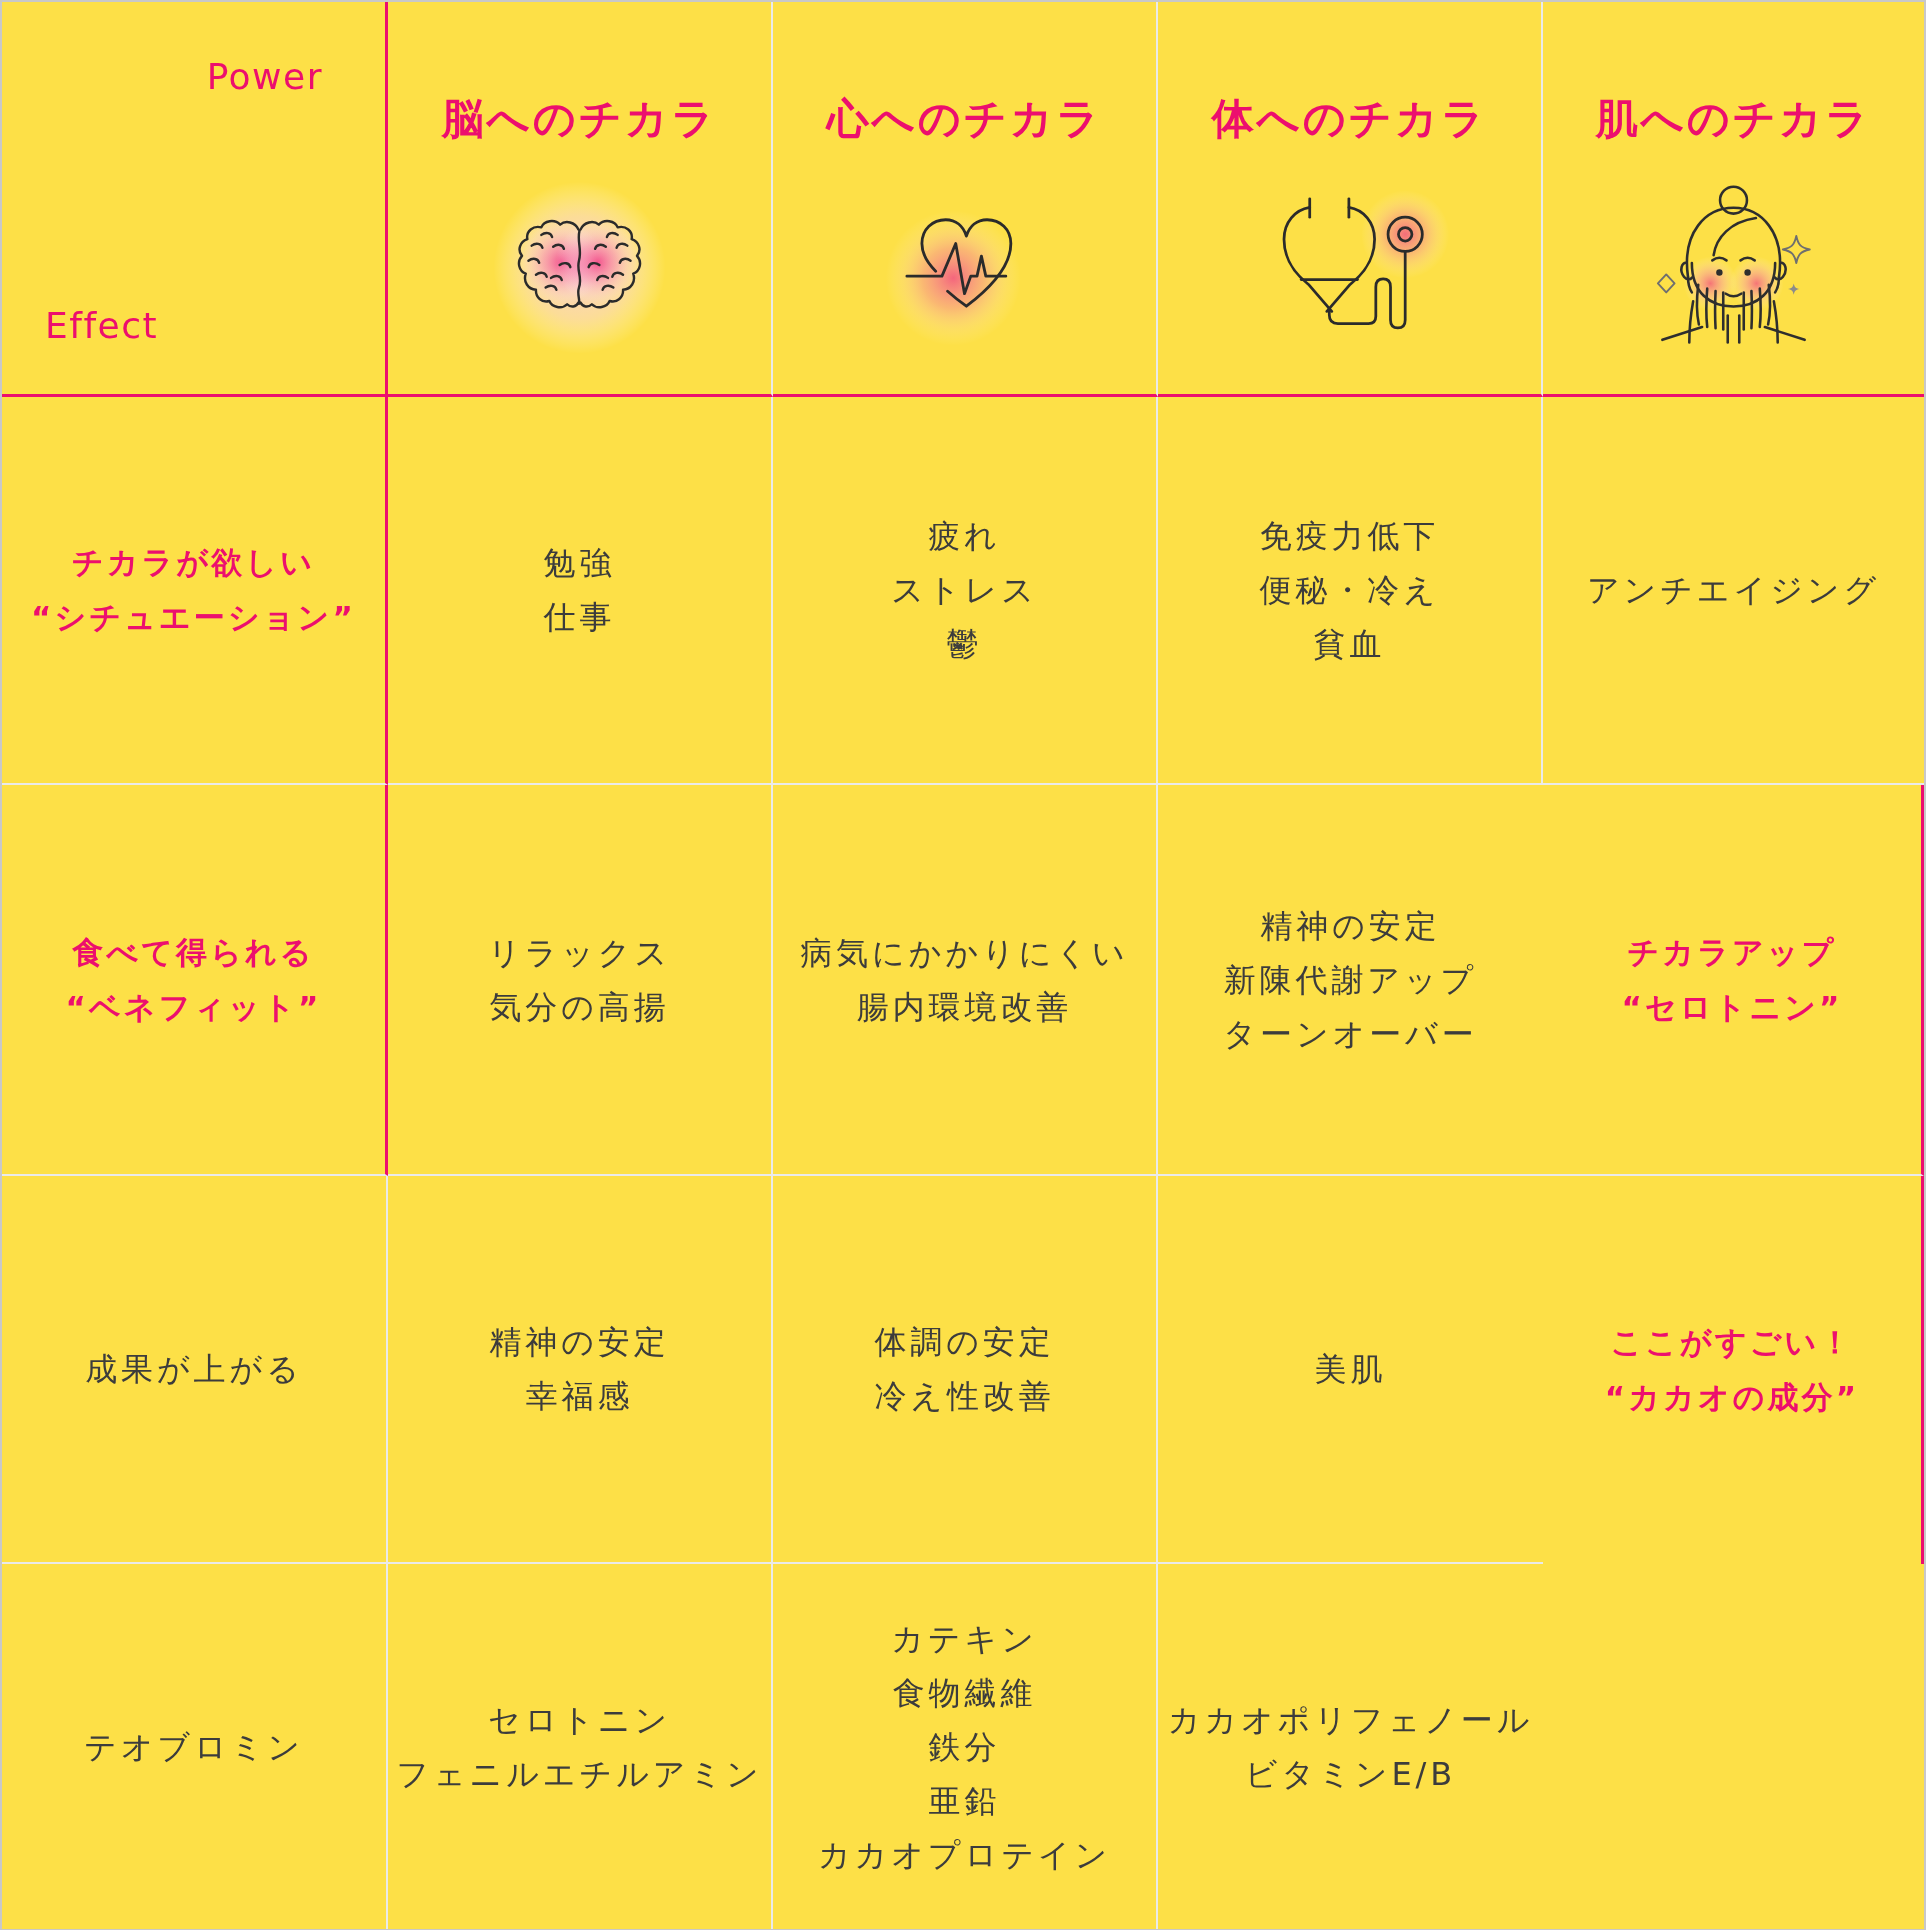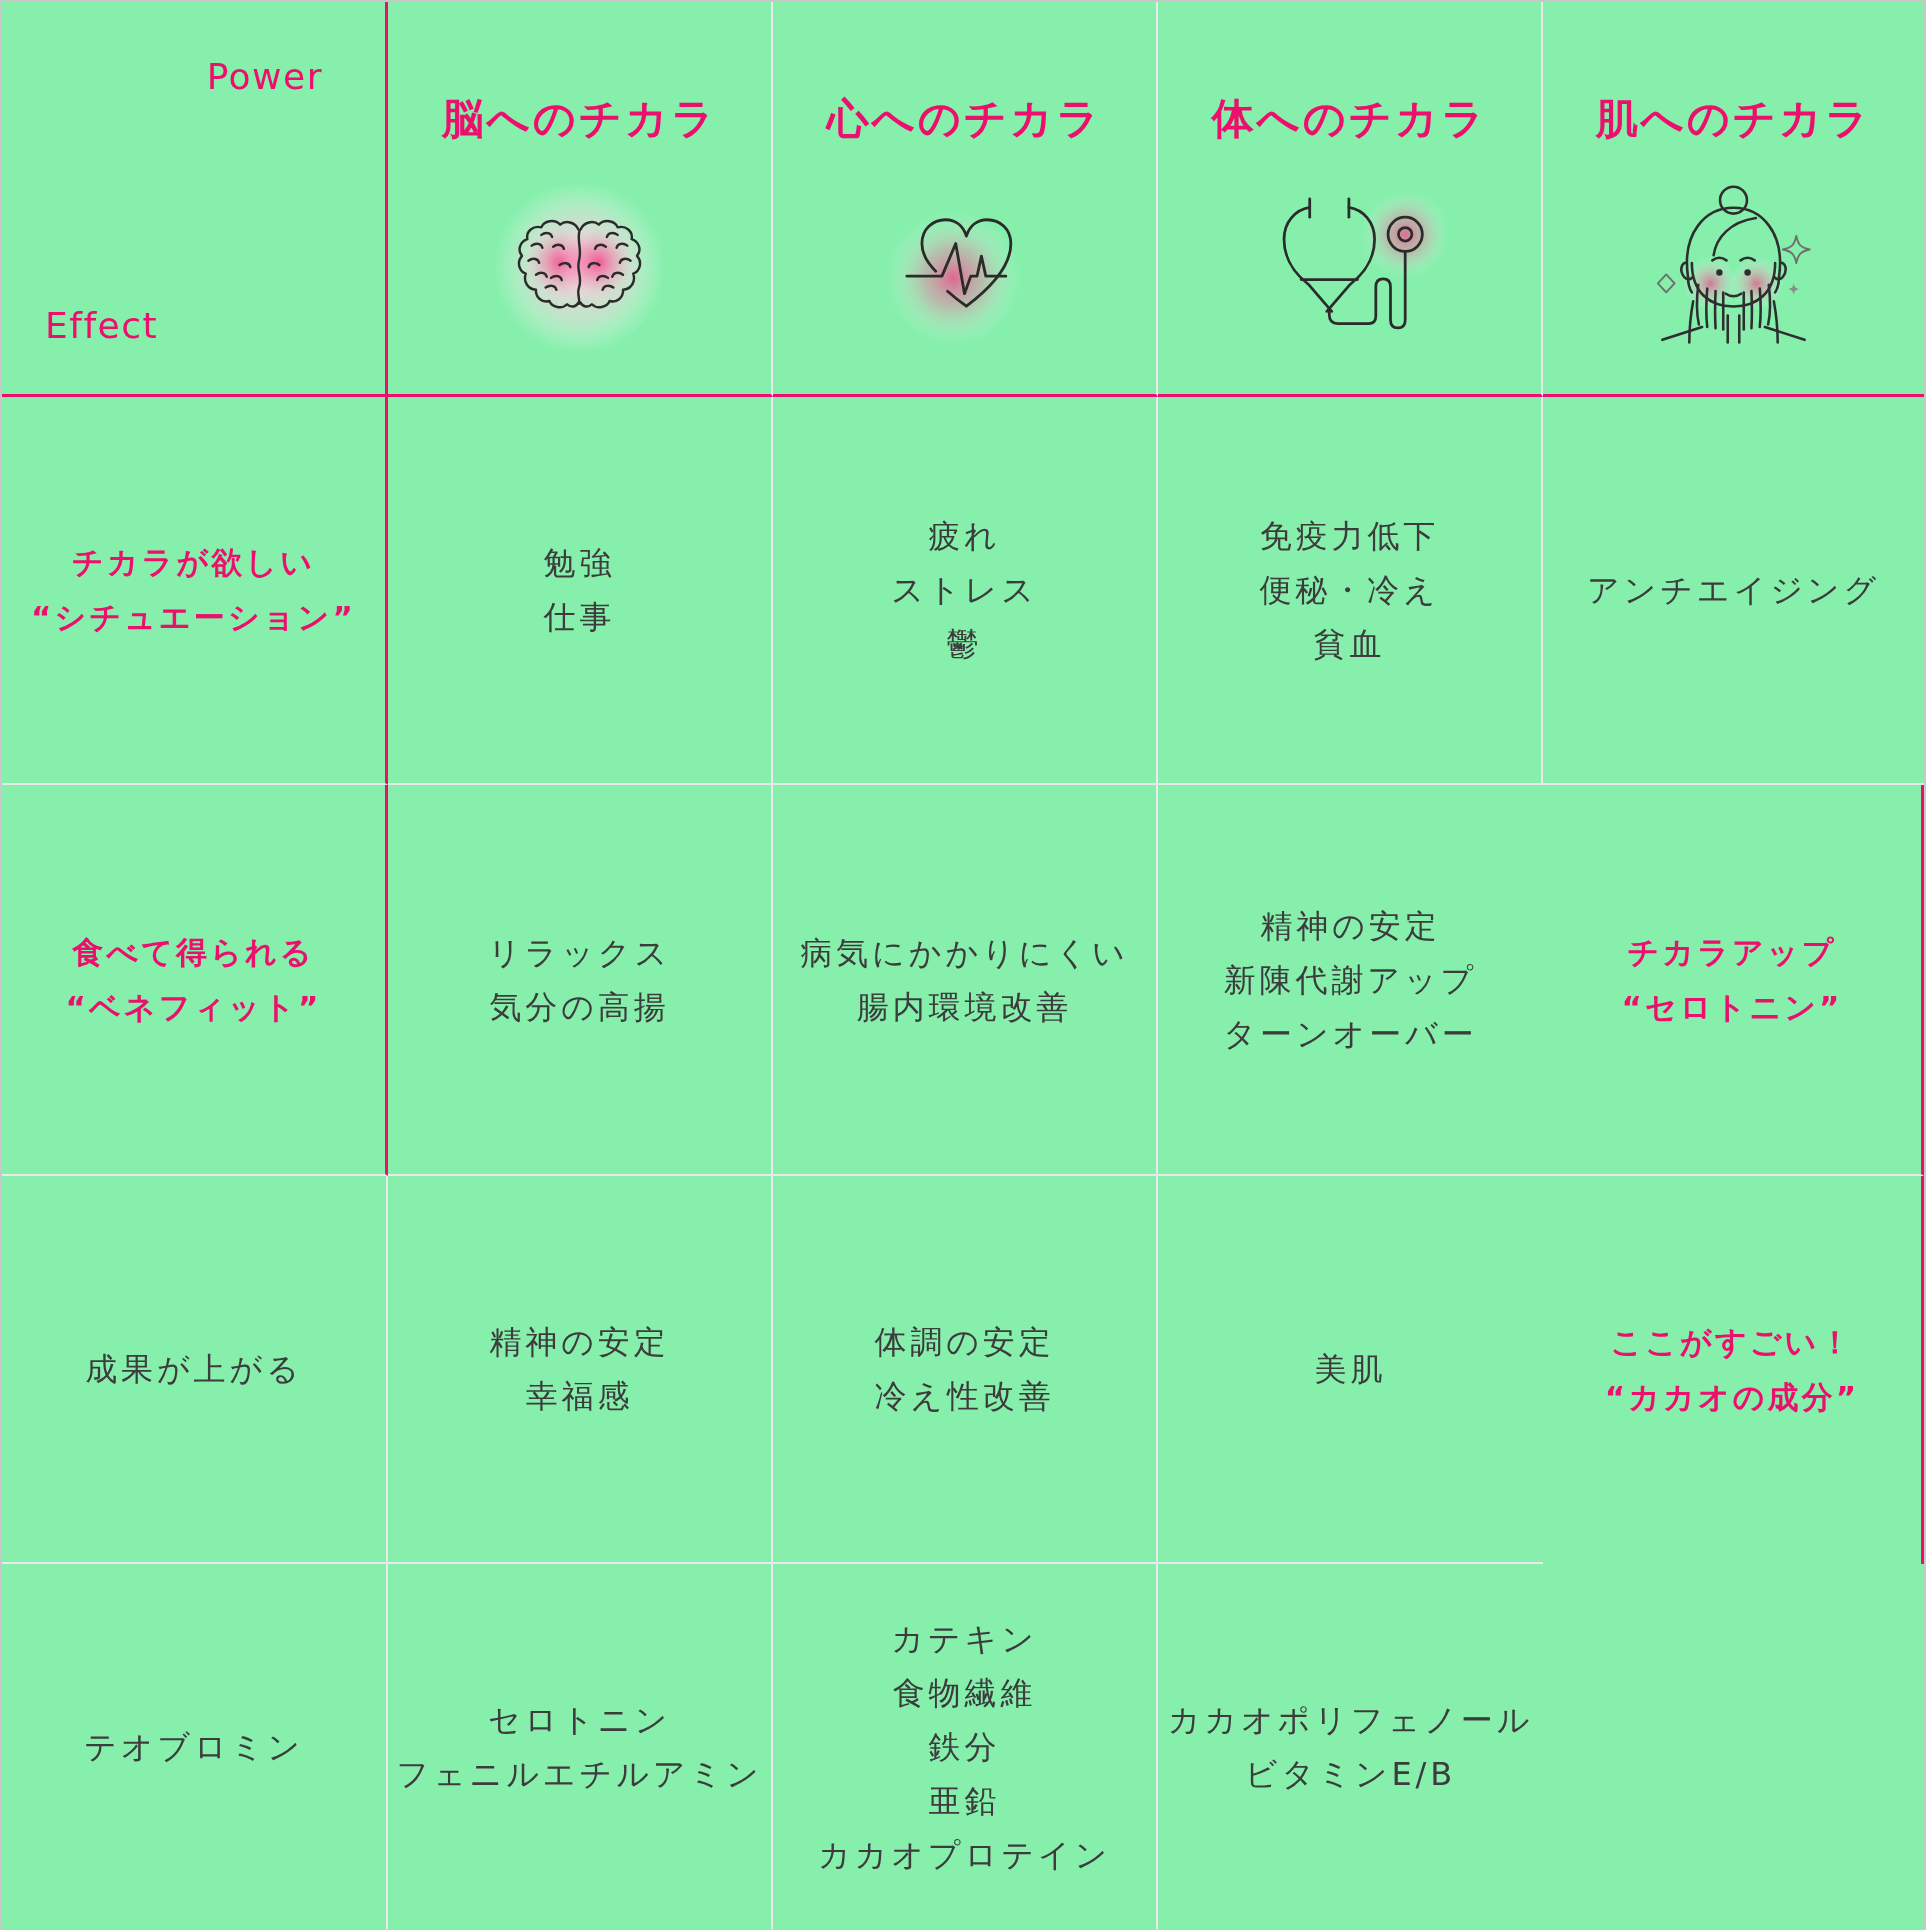--- a/index.html
+++ b/index.html
@@ -13,21 +13,21 @@
     width:1926px;height:1931px;
     font-family:"DejaVu Sans","Liberation Sans",sans-serif;
   }
   .table{
     box-sizing:border-box;
     width:1926px;height:1931px;
     border:2.3px solid var(--outer);
     display:grid;
     grid-template-columns:386px 385px 385px 385px 1fr;
     grid-template-rows:395px 388px 391px 388px 1fr;
-    background:#86efac;
+    background:#fde047;
   }
   .cell{
     box-sizing:border-box;
     position:relative;
     display:flex;flex-direction:column;
     align-items:center;justify-content:center;
     text-align:center;
   }
   .pinkright{border-right:3.9px solid var(--pink);}
   .grayright{border-right:2.3px solid var(--grid);}

